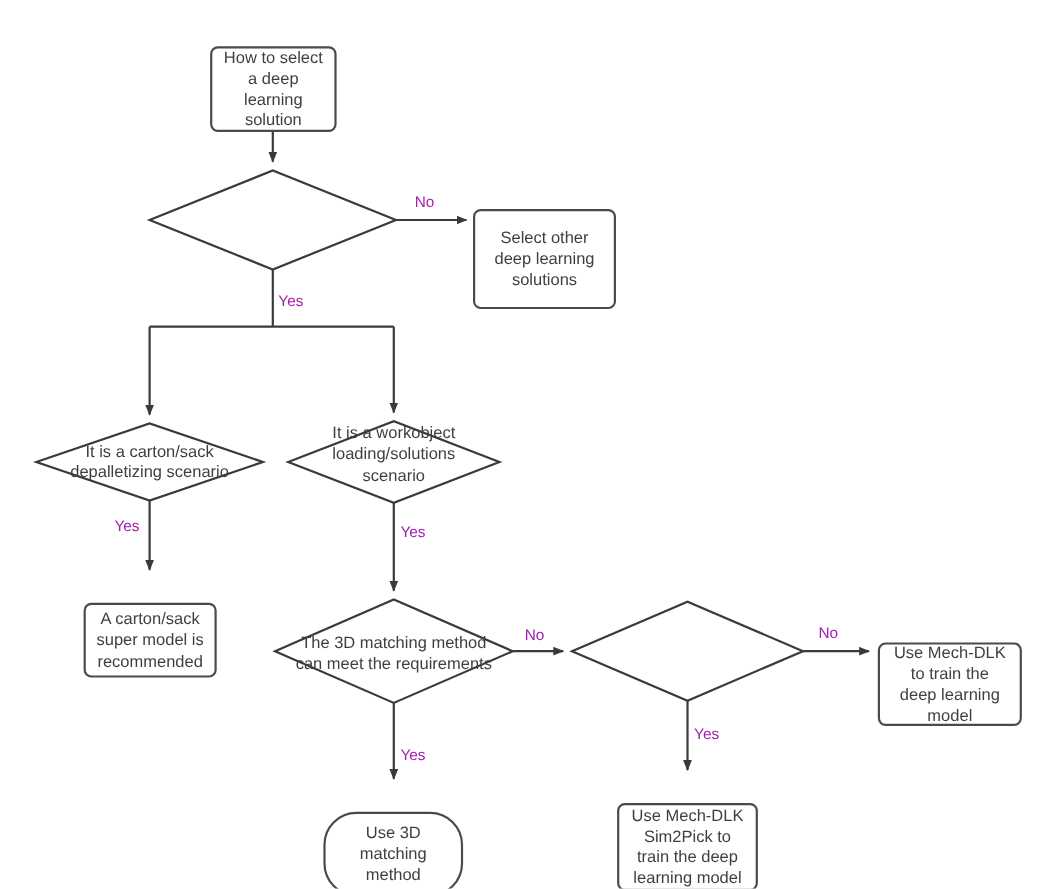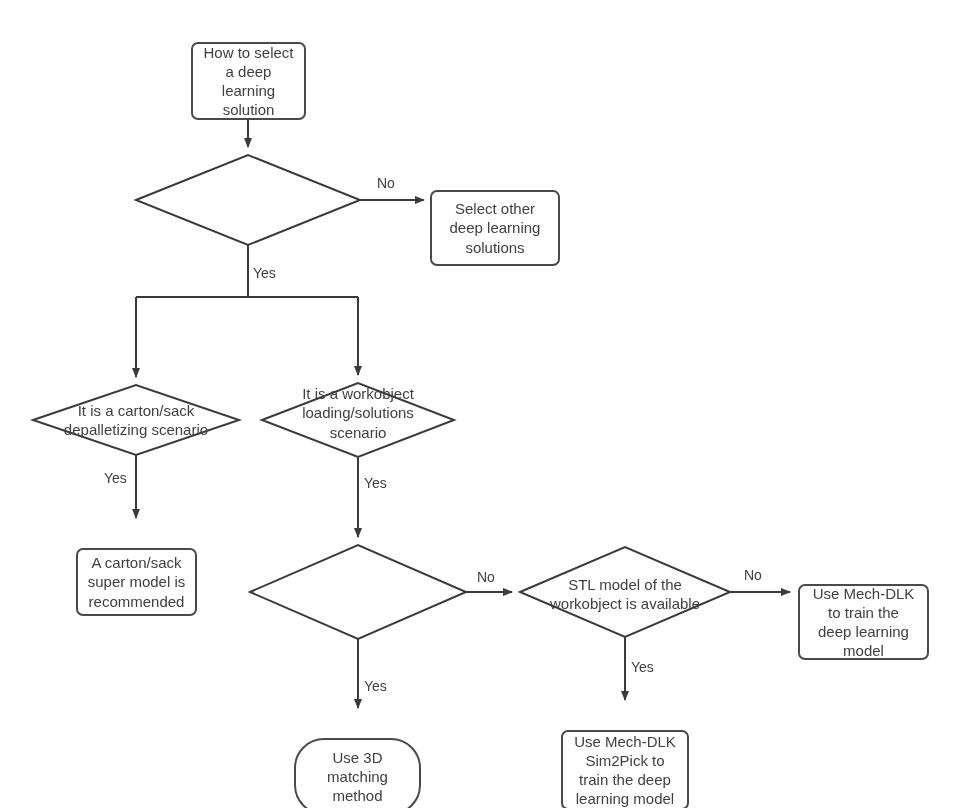--- a/index.html
+++ b/index.html
@@ -51,21 +51,21 @@
     text-align: center;
     line-height: 1.27;
     font-size: 15px;
     color: #3f3f3f;
     white-space: pre-line;
     pointer-events: none;
   }
   .edge-label {
     position: absolute;
     font-size: 14px;
-    color: #404040;
+    color: #a21caf;
     white-space: nowrap;
     text-align: center;
   }
 </style>
 </head>
 <body>
 
 <div id="canvas">
 
   <svg id="edges" viewBox="0 0 958 808" xmlns="http://www.w3.org/2000/svg">
@@ -103,21 +103,21 @@
 
       <path d="M730,592 L790,592" marker-end="url(#arrow)"></path>
     </g>
   </svg>
 
   <div class="node proc" style="left:191px; top:14px; width:115px; height:78px;">How to select
 a deep
 learning
 solution</div>
 
-  <div class="node proc" style="left:430px; top:162px; width:130px; height:76px;">Select other
+  <div class="node proc" style="left:430px; top:162px; width:130px; height:91px;">Select other
 deep learning
 solutions</div>
 
   <div class="node proc" style="left:76px; top:520px; width:121px; height:68px;">A carton/sack
 super model is
 recommended</div>
 
   <div class="node proc" style="left:294px; top:710px; width:127px; height:77px;border-radius:30px;">Use 3D
 matching
 method</div>
@@ -133,23 +133,23 @@
 model</div>
 
 
   <div class="diamond-label" style="left:28px; top:396px; width:216px; height:48px;">It is a carton/sack
 depalletizing scenario</div>
 
   <div class="diamond-label" style="left:268px; top:384px; width:180px; height:58px;">It is a workobject
 loading/solutions
 scenario</div>
 
+  <div class="diamond-label" style="left:248px; top:570px; width:220px; height:48px;">The 3D matching method
+can meet the requirements</div>
 
-  <div class="diamond-label" style="left:521px; top:570px; width:208px; height:48px;">STL model of the
-workobject is available</div>
 
   <div class="edge-label" style="left:377px; top:175px;">No</div>
 
   <div class="edge-label" style="left:253px; top:265px;">Yes</div>
 
   <div class="edge-label" style="left:104px; top:470px;">Yes</div>
 
   <div class="edge-label" style="left:364px; top:475px;">Yes</div>
 
   <div class="edge-label" style="left:364px; top:678px;">Yes</div>

